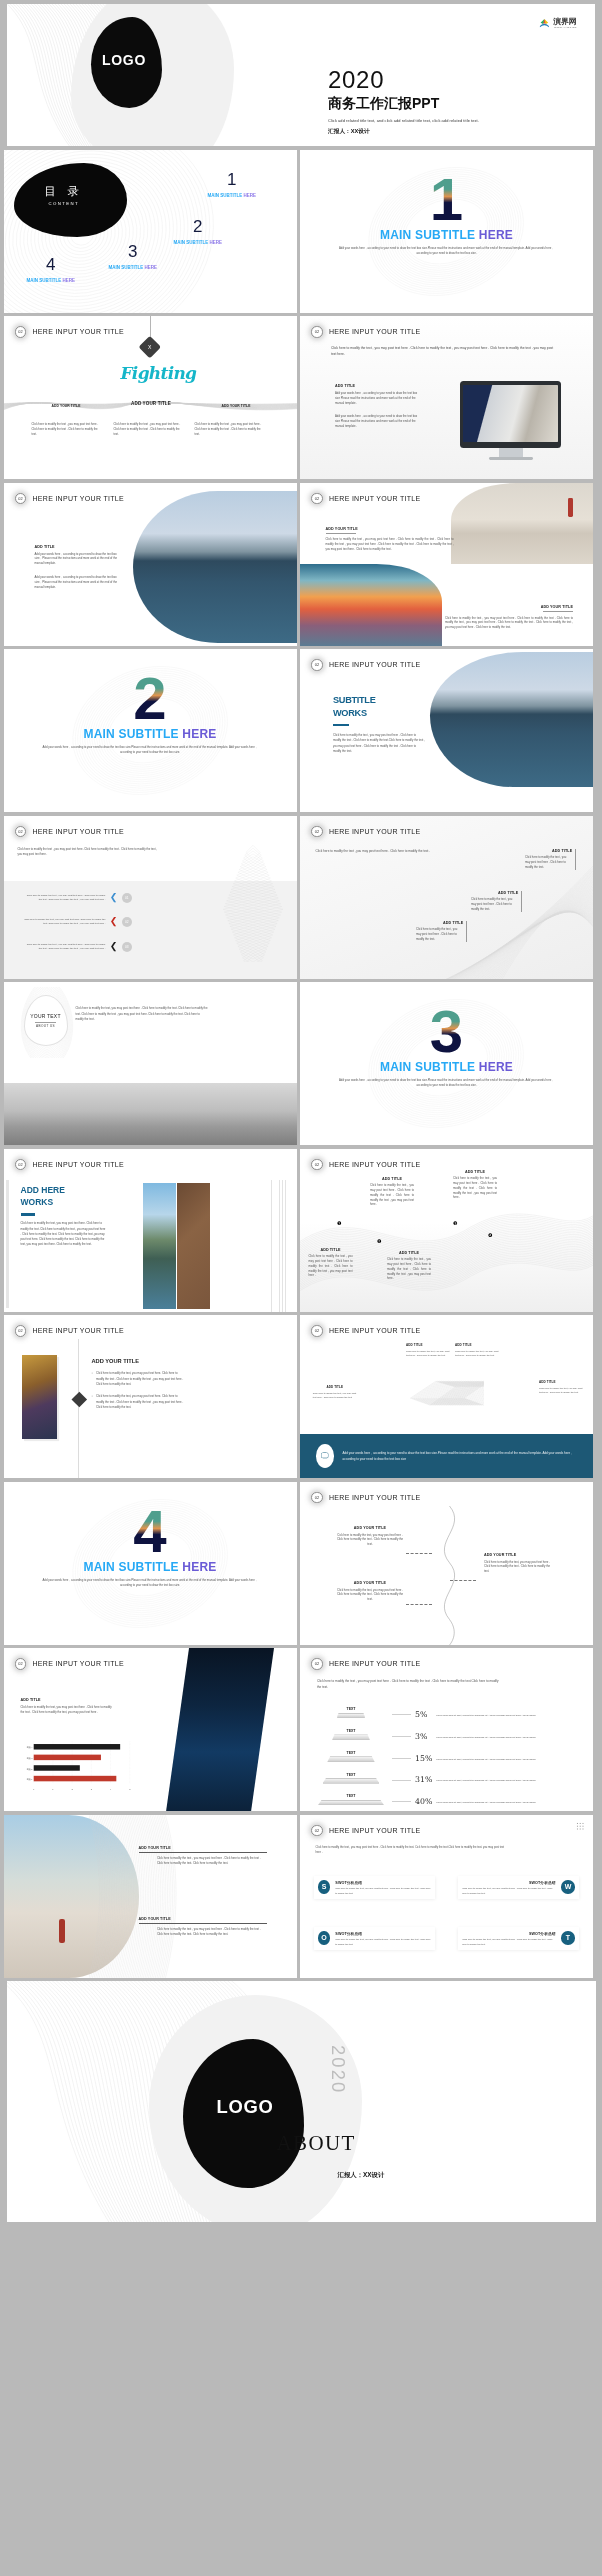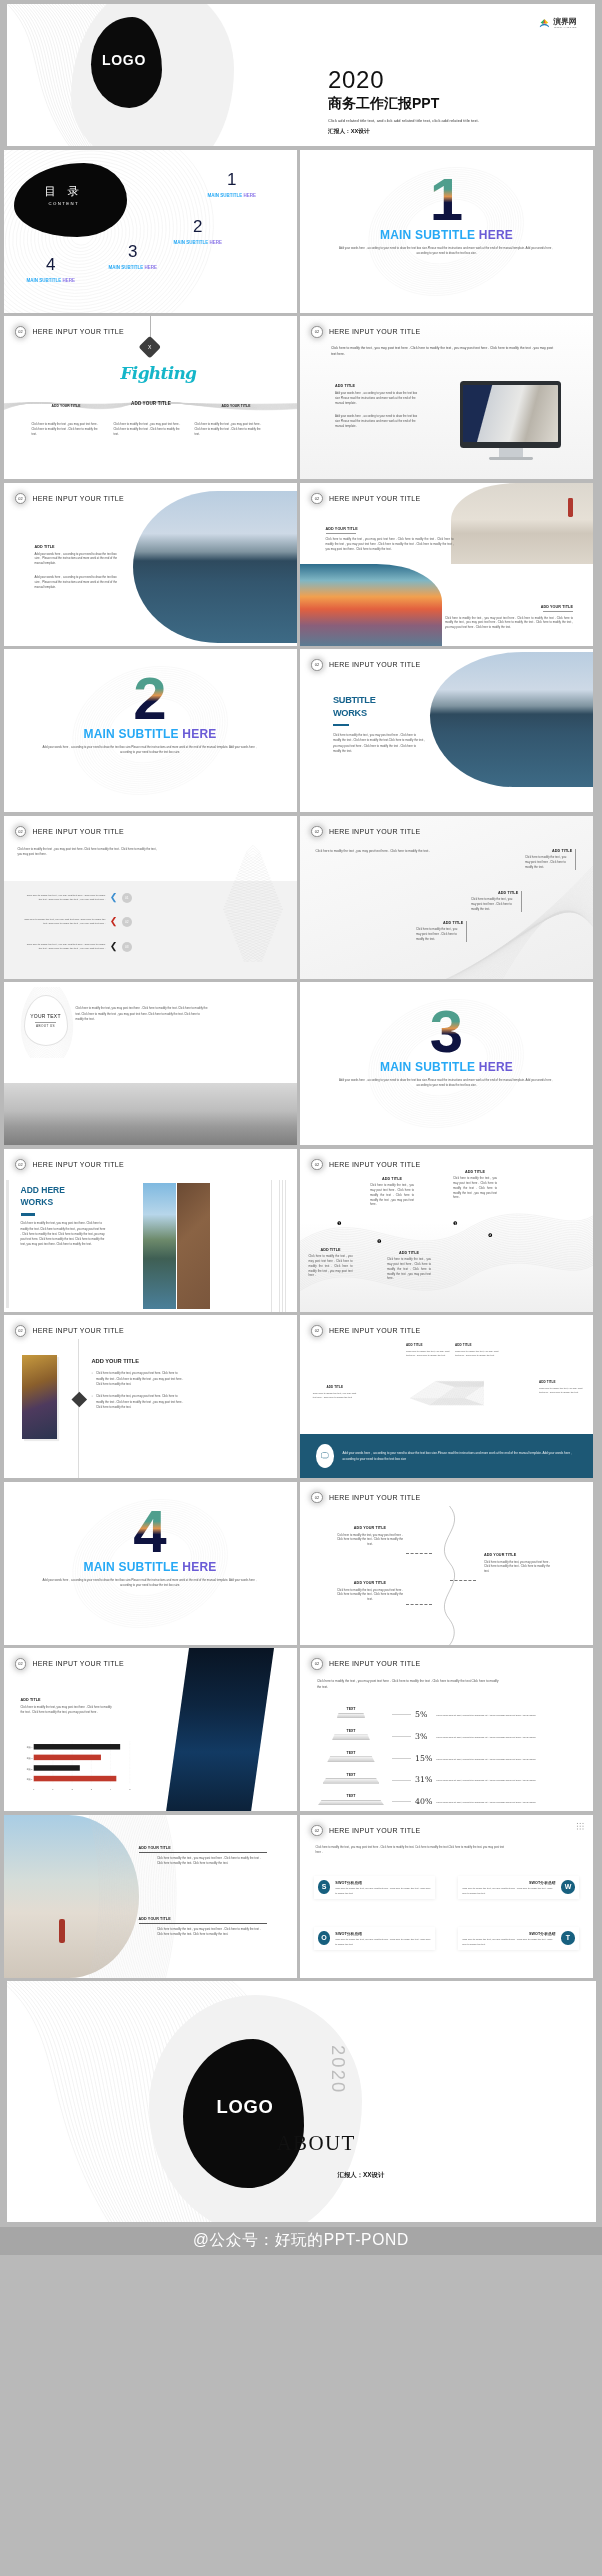--- a/index.html
+++ b/index.html
@@ -1198,18 +1198,15 @@
   <div class="logo-txt" style="left:210px;top:115px;font-size:18.4px;">LOGO</div>
   <div style="position:absolute;left:321px;top:64px;font-size:18.4px;color:#bdbdbd;letter-spacing:2.1px;
               writing-mode:vertical-rl;line-height:1.1;">
     <span>2020</span>
   </div>
   <div style="position:absolute;left:270px;top:150px;font-size:21px;color:#111;
               font-family:'Liberation Serif',serif;letter-spacing:1.4px;">ABOUT</div>
   <div style="position:absolute;left:331px;top:190px;font-size:6.4px;color:#111;font-weight:700;">汇报人：XX设计</div>
 </div>
 
-<div class="footer">
-  <span>@公众号：好玩的PPT-POND</span>
+
 </div>
 
-</div>
-
 
 </body></html>

